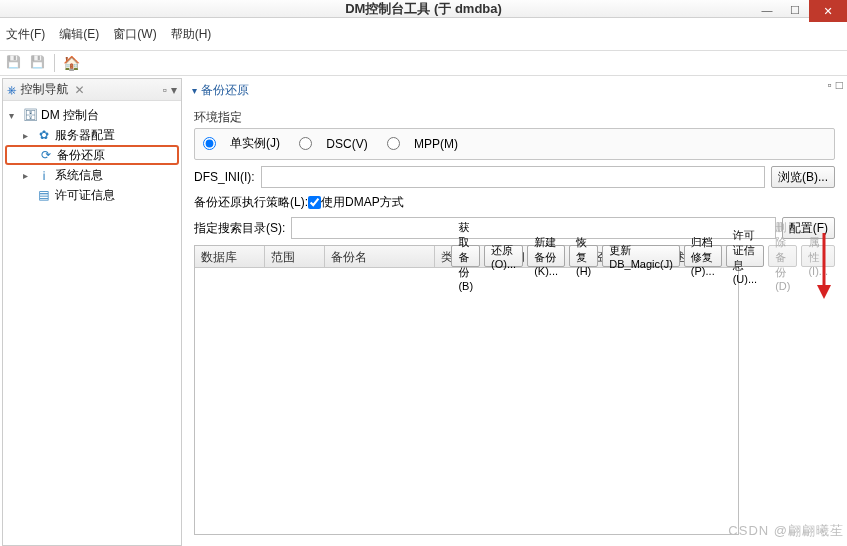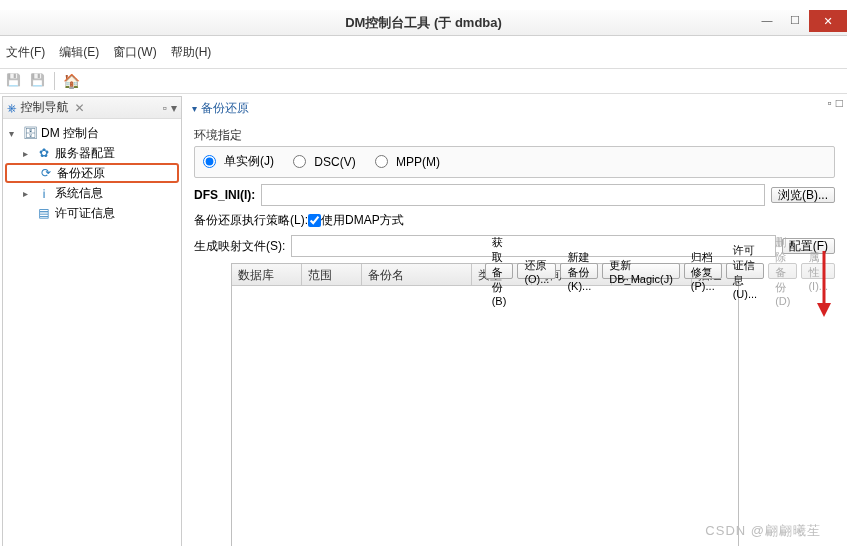--- a/index.html
+++ b/index.html
@@ -1,17 +1,17 @@
 <!DOCTYPE html>
 <html><head>
 <meta charset="utf-8">
 <style>
 * { box-sizing: border-box; margin: 0; padding: 0; font-family: "Microsoft YaHei", Arial, sans-serif; font-size: 12px; }
 body { background: #fff; width: 847px; height: 546px; overflow: hidden; position: relative; }
-.titlebar { height: 26px; background: linear-gradient(#fdfdfd,#f0f0f0); border-bottom: 1px solid #d0d0d0; display: flex; align-items: center; justify-content: center; position: relative; margin-top: 10px; }
+.titlebar { height: 18px; background: linear-gradient(#fdfdfd,#f0f0f0); border-bottom: 1px solid #d0d0d0; display: flex; align-items: center; justify-content: center; position: relative; }
 .titlebar .title { font-weight: bold; font-size: 13px; color: #333; }
 .winbtns { position: absolute; right: 0; top: 0; display: flex; height: 22px; }
 .winbtns div { width: 28px; height: 20px; display: flex; align-items: center; justify-content: center; color: #555; font-size: 11px; }
 .winbtns .close { background: #c0392b; color: #fff; width: 38px; height: 22px; }
 .menubar { height: 22px; display: flex; align-items: center; padding: 16px 6px; gap: 14px; color: #333; }
 .toolbar { height: 26px; border-top: 1px solid #ddd; border-bottom: 1px solid #ddd; display: flex; align-items: center; padding: 0 6px; gap: 8px; }
 .toolbar .ico { width: 16px; height: 16px; opacity: 0.4; }
 .toolbar .sep { width: 1px; height: 18px; background: #ccc; }
 .toolbar .home { color: #1565c0; font-size: 14px; }
 .workarea { display: flex; height: calc(546px - 26px - 22px - 26px); }
@@ -32,35 +32,35 @@
 .ic-backup { color: #2e7fbf; }
 .ic-info { color: #2e7fbf; }
 .ic-license { color: #2e7fbf; }
 .mainpanel { flex: 1; position: relative; margin-right: 2px; }
 .mainpanel .topctl { position: absolute; right: 2px; top: 2px; display: flex; gap: 4px; color: #666; }
 .section-title { display: flex; align-items: center; gap: 4px; color: #2860a0; padding: 6px 8px 2px 8px; }
 .section-title .arrow { color: #2860a0; font-size: 10px; }
 .formarea { padding: 4px 10px 0 10px; }
 .sub-label { color: #333; padding: 4px 0 2px 0; }
 .radiobox { border: 1px solid #c6c6c6; background: #fafafa; padding: 6px 8px; margin-bottom: 6px; border-radius: 2px; }
-.radiobox label { margin-right: 16px; display: inline-flex; align-items: center; gap: 8px; }
+.radiobox label { margin-right: 16px; display: inline-flex; align-items: center; gap: 14px; }
 .fieldrow { display: flex; align-items: center; gap: 6px; margin-bottom: 6px; }
-.fieldrow .lbl { min-width: 56px; font-weight: bold; }
+.fieldrow .lbl { min-width: 56px; }
 .fieldrow input[type=text] { flex: 1; height: 22px; border: 1px solid #bfbfbf; padding: 0 4px; }
-.btn { height: 16px; border: 1px solid #a7a7a7; background: linear-gradient(#fdfdfd,#ececec); padding: 0 6px; cursor: default; display: inline-flex; align-items: center; border-radius: 2px; }
+.btn { height: 22px; border: 1px solid #a7a7a7; background: linear-gradient(#fdfdfd,#ececec); padding: 0 6px; cursor: default; display: inline-flex; align-items: center; border-radius: 2px; }
 .tablewrap { margin: 4px 10px 0 10px; display: flex; gap: 4px; }
-.tablebox { flex: 1; border: 1px solid #bfbfbf; height: 290px; background: #fff; margin-left: 37px; }
+.tablebox { flex: 1; border: 1px solid #bfbfbf; height: 290px; background: #fff; }
 .tablehead { display: flex; height: 22px; background: linear-gradient(#f7f7f7,#e8e8e8); border-bottom: 1px solid #c8c8c8; }
 .tablehead .col { border-right: 1px solid #c8c8c8; padding: 3px 6px; color: #333; }
 .sidebtns { width: 92px; display: flex; flex-direction: row; gap: 4px; justify-content: flex-end; }
 .sidebtns .btn { width: 100%; font-size: 11px; justify-content: flex-start; }
 .sidebtns .btn.disabled { color: #aaa; border-color: #ccc; background: linear-gradient(#f7f7f7,#efefef); }
 .red-arrow { position: absolute; right: 12px; top: 155px; }
 .red-arrow svg { width: 18px; height: 70px; }
-.watermark { position: absolute; right: 26px; bottom: 6px; color: #bdbdbd; font-size: 13px; letter-spacing: 1px; }
+.watermark { position: absolute; right: 3px; bottom: 6px; color: #bdbdbd; font-size: 13px; letter-spacing: 1px; }
 </style>
 </head>
 <body>
 
 <div class="titlebar">
   <span class="title">DM控制台工具 (于 dmdba)</span>
   <div class="winbtns">
     <div>—</div>
     <div>☐</div>
     <div class="close">✕</div>
@@ -149,21 +149,21 @@
         <span class="lbl">DFS_INI(I):</span>
         <input type="text" style="">
         <span class="btn">浏览(B)...</span>
       </div>
       <div class="fieldrow" style="gap:0;">
         <span>备份还原执行策略(L):</span>
         <input type="checkbox" checked="" style="">
         <span>使用DMAP方式</span>
       </div>
       <div class="fieldrow">
-        <span style="min-width:90px">生成映射文件(S):</span>
+        <span style="min-width:90px">指定搜索目录(S):</span>
         <input type="text" style="">
         <span class="btn">配置(F)</span>
       </div>
     </div>
 
     <div class="tablewrap">
       <div class="tablebox">
         <div class="tablehead">
           <div class="col" style="width:70px">数据库</div>
           <div class="col" style="width:60px">范围</div>
@@ -171,20 +171,21 @@
           <div class="col" style="width:60px">类型</div>
           <div class="col" style="width:80px">时间</div>
           <div class="col" style="width:80px">路径</div>
           <div class="col" style="flex:1;border-right:none">描述</div>
         </div>
       </div>
       <div class="sidebtns">
         <span class="btn">获取备份(B)</span>
         <span class="btn">还原(O)...</span>
         <span class="btn">新建备份(K)...</span>
+        <span class="btn">恢复(H)</span>
         <span class="btn">更新DB_Magic(J)</span>
         <span class="btn">归档修复(P)...</span>
         <span class="btn">许可证信息(U)...</span>
         <span class="btn disabled">删除备份(D)</span>
         <span class="btn disabled">属性(I)...</span>
       </div>
     </div>
 
     <div class="red-arrow">
       <svg viewBox="0 0 18 70">

